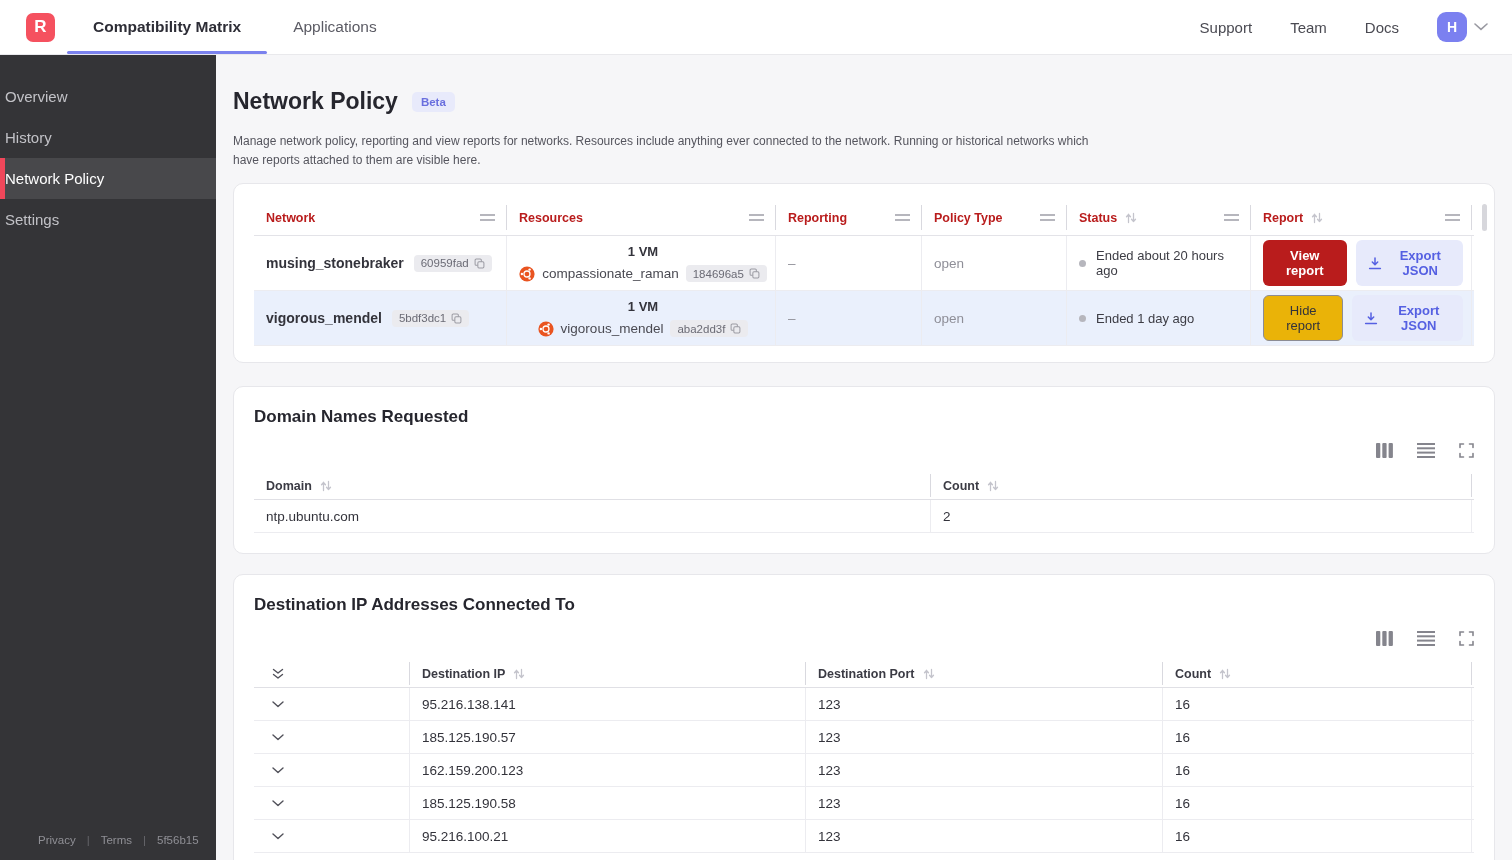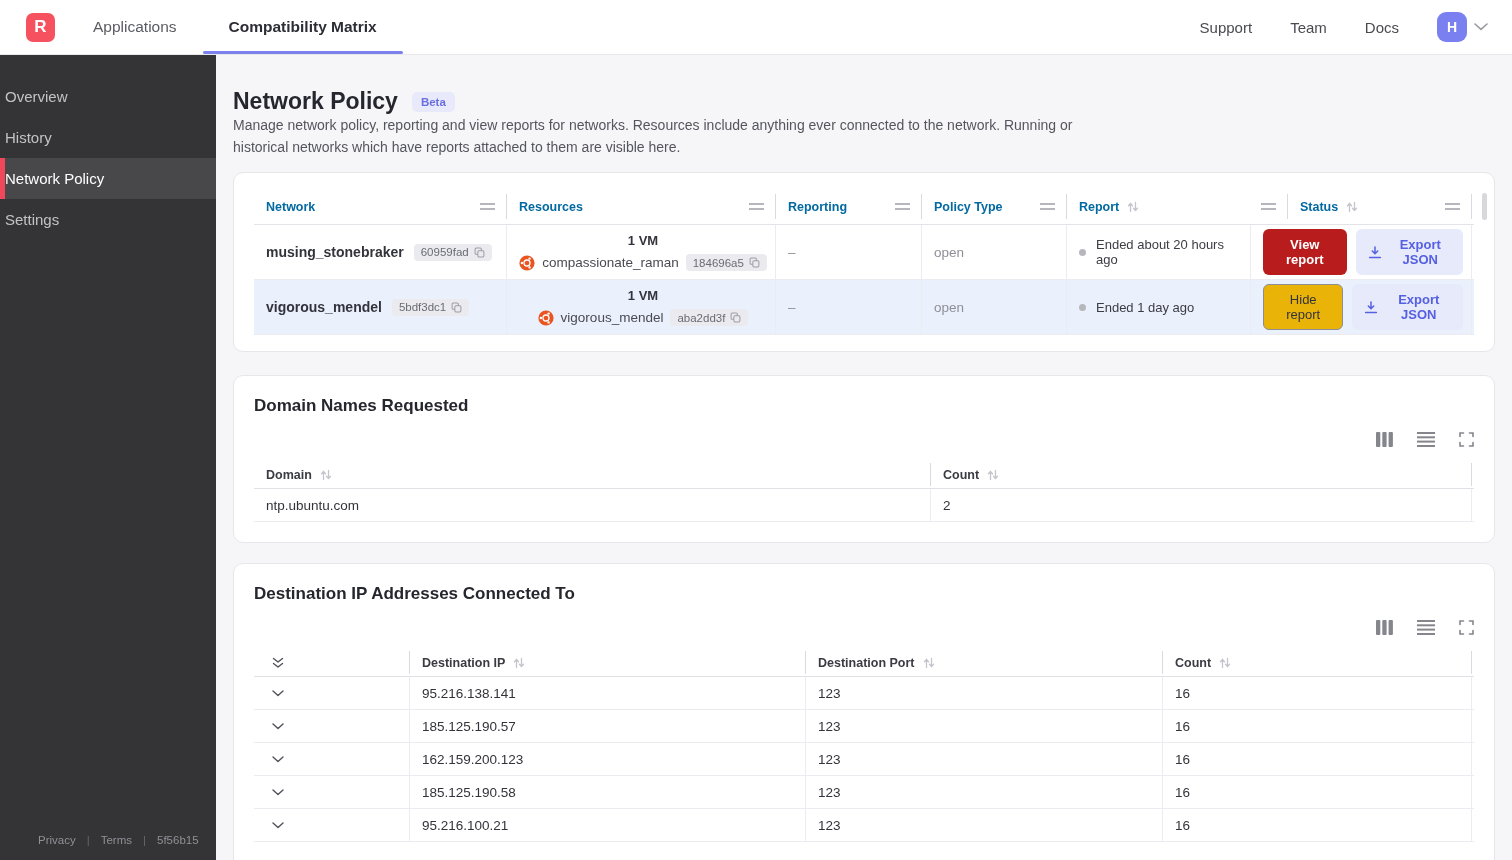--- a/index.html
+++ b/index.html
@@ -64,36 +64,36 @@
 
   
   .main { position:absolute; top:55px; left:216px; right:0; bottom:0; padding:0 17px; overflow:hidden; }
   .page-head { margin-top:33px; }
   .title-row { display:flex; align-items:center; gap:14px; }
   h1.page-title { margin:0; font-size:23px; font-weight:700; color:#26262e; }
   .beta {
     background:#e8eafb; color:#6a6fde; font-size:11.5px; font-weight:600;
     padding:4px 9px; border-radius:5px;
   }
-  .desc { margin:0 0 0; font-size:14px; line-height:1.55; color:#55555e; max-width:880px; }
+  .desc { margin:17px 0 0; font-size:12px; line-height:1.55; color:#55555e; max-width:880px; }
 
   .card { background:#fff; border:1px solid #e7e7eb; border-radius:10px; position:relative; }
   .card1 { margin-top:14px; padding:16px 20px; }
   .card2 { margin-top:23px; padding:20px; }
   .card3 { margin-top:20px; padding:20px; height:400px; }
 
   .card-title { font-size:17px; font-weight:700; color:#26262e; }
   .toolbar { display:flex; justify-content:flex-end; align-items:center; gap:24px; margin-top:16px; }
   .toolbar .tb-icon { cursor:pointer; display:flex; }
 
   
   .trow { display:flex; align-items:stretch; }
   .tcell { display:flex; align-items:center; position:relative; padding:0 8px 0 12px; }
   .thead { height:36px; border-bottom:1px solid #e3e3e8; }
-  .thead .tcell { font-size:12.5px; font-weight:700; color:#0369a1; }
+  .thead .tcell { font-size:12.5px; font-weight:700; color:#b91c1c; }
   .thead .tcell::after {
     content:''; position:absolute; right:0; top:5px; bottom:5px; width:1px; background:#d9d9df;
   }
   .dragbars {
     width:15px; height:7px; margin-left:auto; margin-right:4px;
     border-top:2px solid #b6b6bd; border-bottom:2px solid #b6b6bd; cursor:grab;
   }
   .sorticon { margin-left:7px; display:flex; cursor:pointer; }
   .body-row { border-bottom:1px solid #ececf0; }
   .body-row .tcell { border-right:1px solid #ececf0; }
@@ -155,22 +155,22 @@
   .chev-btn { cursor:pointer; display:flex; padding-left:6px; }
 </style>
 </head>
 <body>
 
 <header class="topbar">
   <div class="logo">
     <span>R</span>
   </div>
   <nav class="tabs">
+    <div class="tab active">Compatibility Matrix</div>
     <div class="tab">Applications</div>
-    <div class="tab active">Compatibility Matrix</div>
   </nav>
   <div class="top-right">
     <a class="top-link">Support</a>
     <a class="top-link">Team</a>
     <a class="top-link">Docs</a>
     <div class="avatar-wrap">
       <div class="avatar">
         <span>H</span>
       </div>
       <span style="display:flex;">
@@ -219,31 +219,31 @@
         <span class="dragbars"></span>
       </div>
       <div class="tcell c3">
         <span>Reporting</span>
         <span class="dragbars"></span>
       </div>
       <div class="tcell c4">
         <span>Policy Type</span>
         <span class="dragbars"></span>
       </div>
-      <div class="tcell c6">
-        <span>Report</span>
+      <div class="tcell c5">
+        <span>Status</span>
         <span class="sorticon">
           <svg width="14" height="12" viewBox="0 0 14 12" fill="none" stroke="#c4c4cc" stroke-width="1.3" stroke-linecap="round" stroke-linejoin="round">
               <path d="M4.5 10.5v-8M4.5 2.5L2.5 4.7M4.5 2.5l2 2.2M9.5 1.5v8M9.5 9.5l-2-2.2M9.5 9.5l2-2.2"></path>
             </svg>
         </span>
         <span class="dragbars"></span>
       </div>
-      <div class="tcell c5">
-        <span>Status</span>
+      <div class="tcell c6">
+        <span>Report</span>
         <span class="sorticon">
           <svg width="14" height="12" viewBox="0 0 14 12" fill="none" stroke="#c4c4cc" stroke-width="1.3" stroke-linecap="round" stroke-linejoin="round">
               <path d="M4.5 10.5v-8M4.5 2.5L2.5 4.7M4.5 2.5l2 2.2M9.5 1.5v8M9.5 9.5l-2-2.2M9.5 9.5l2-2.2"></path>
             </svg>
         </span>
         <span class="dragbars"></span>
       </div>
     </div>
 
     <div class="trow body-row net-row">

